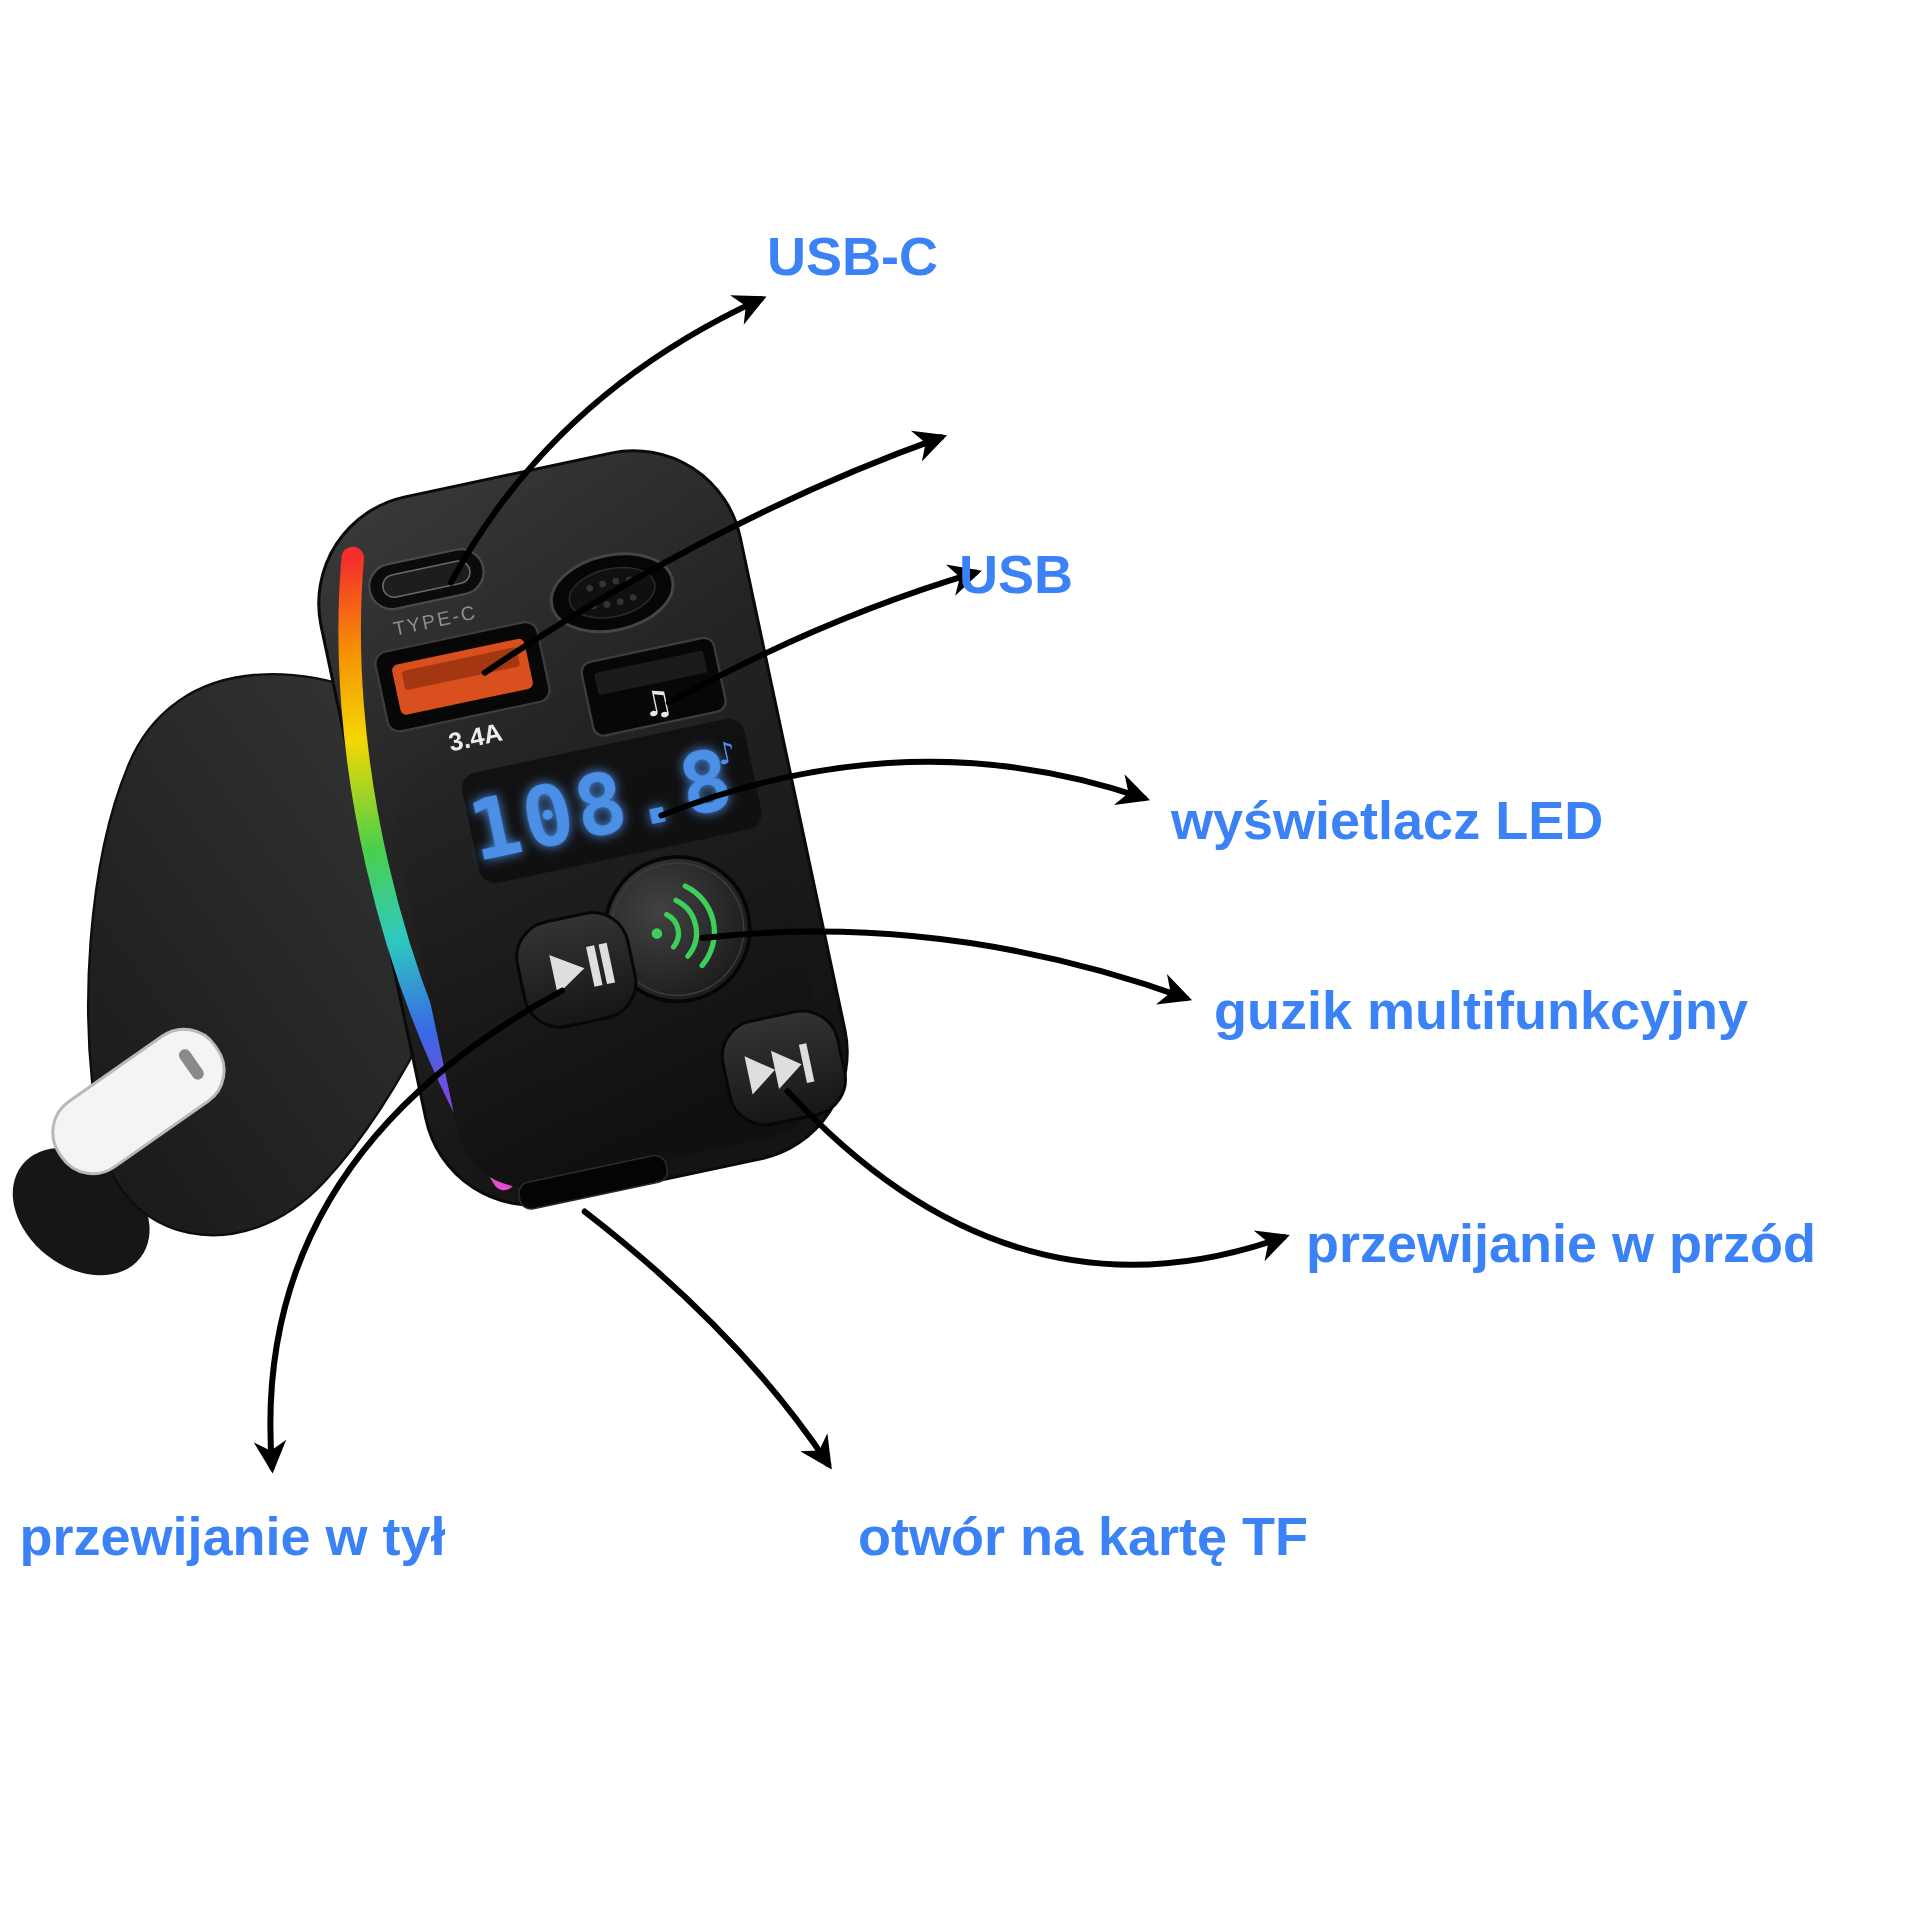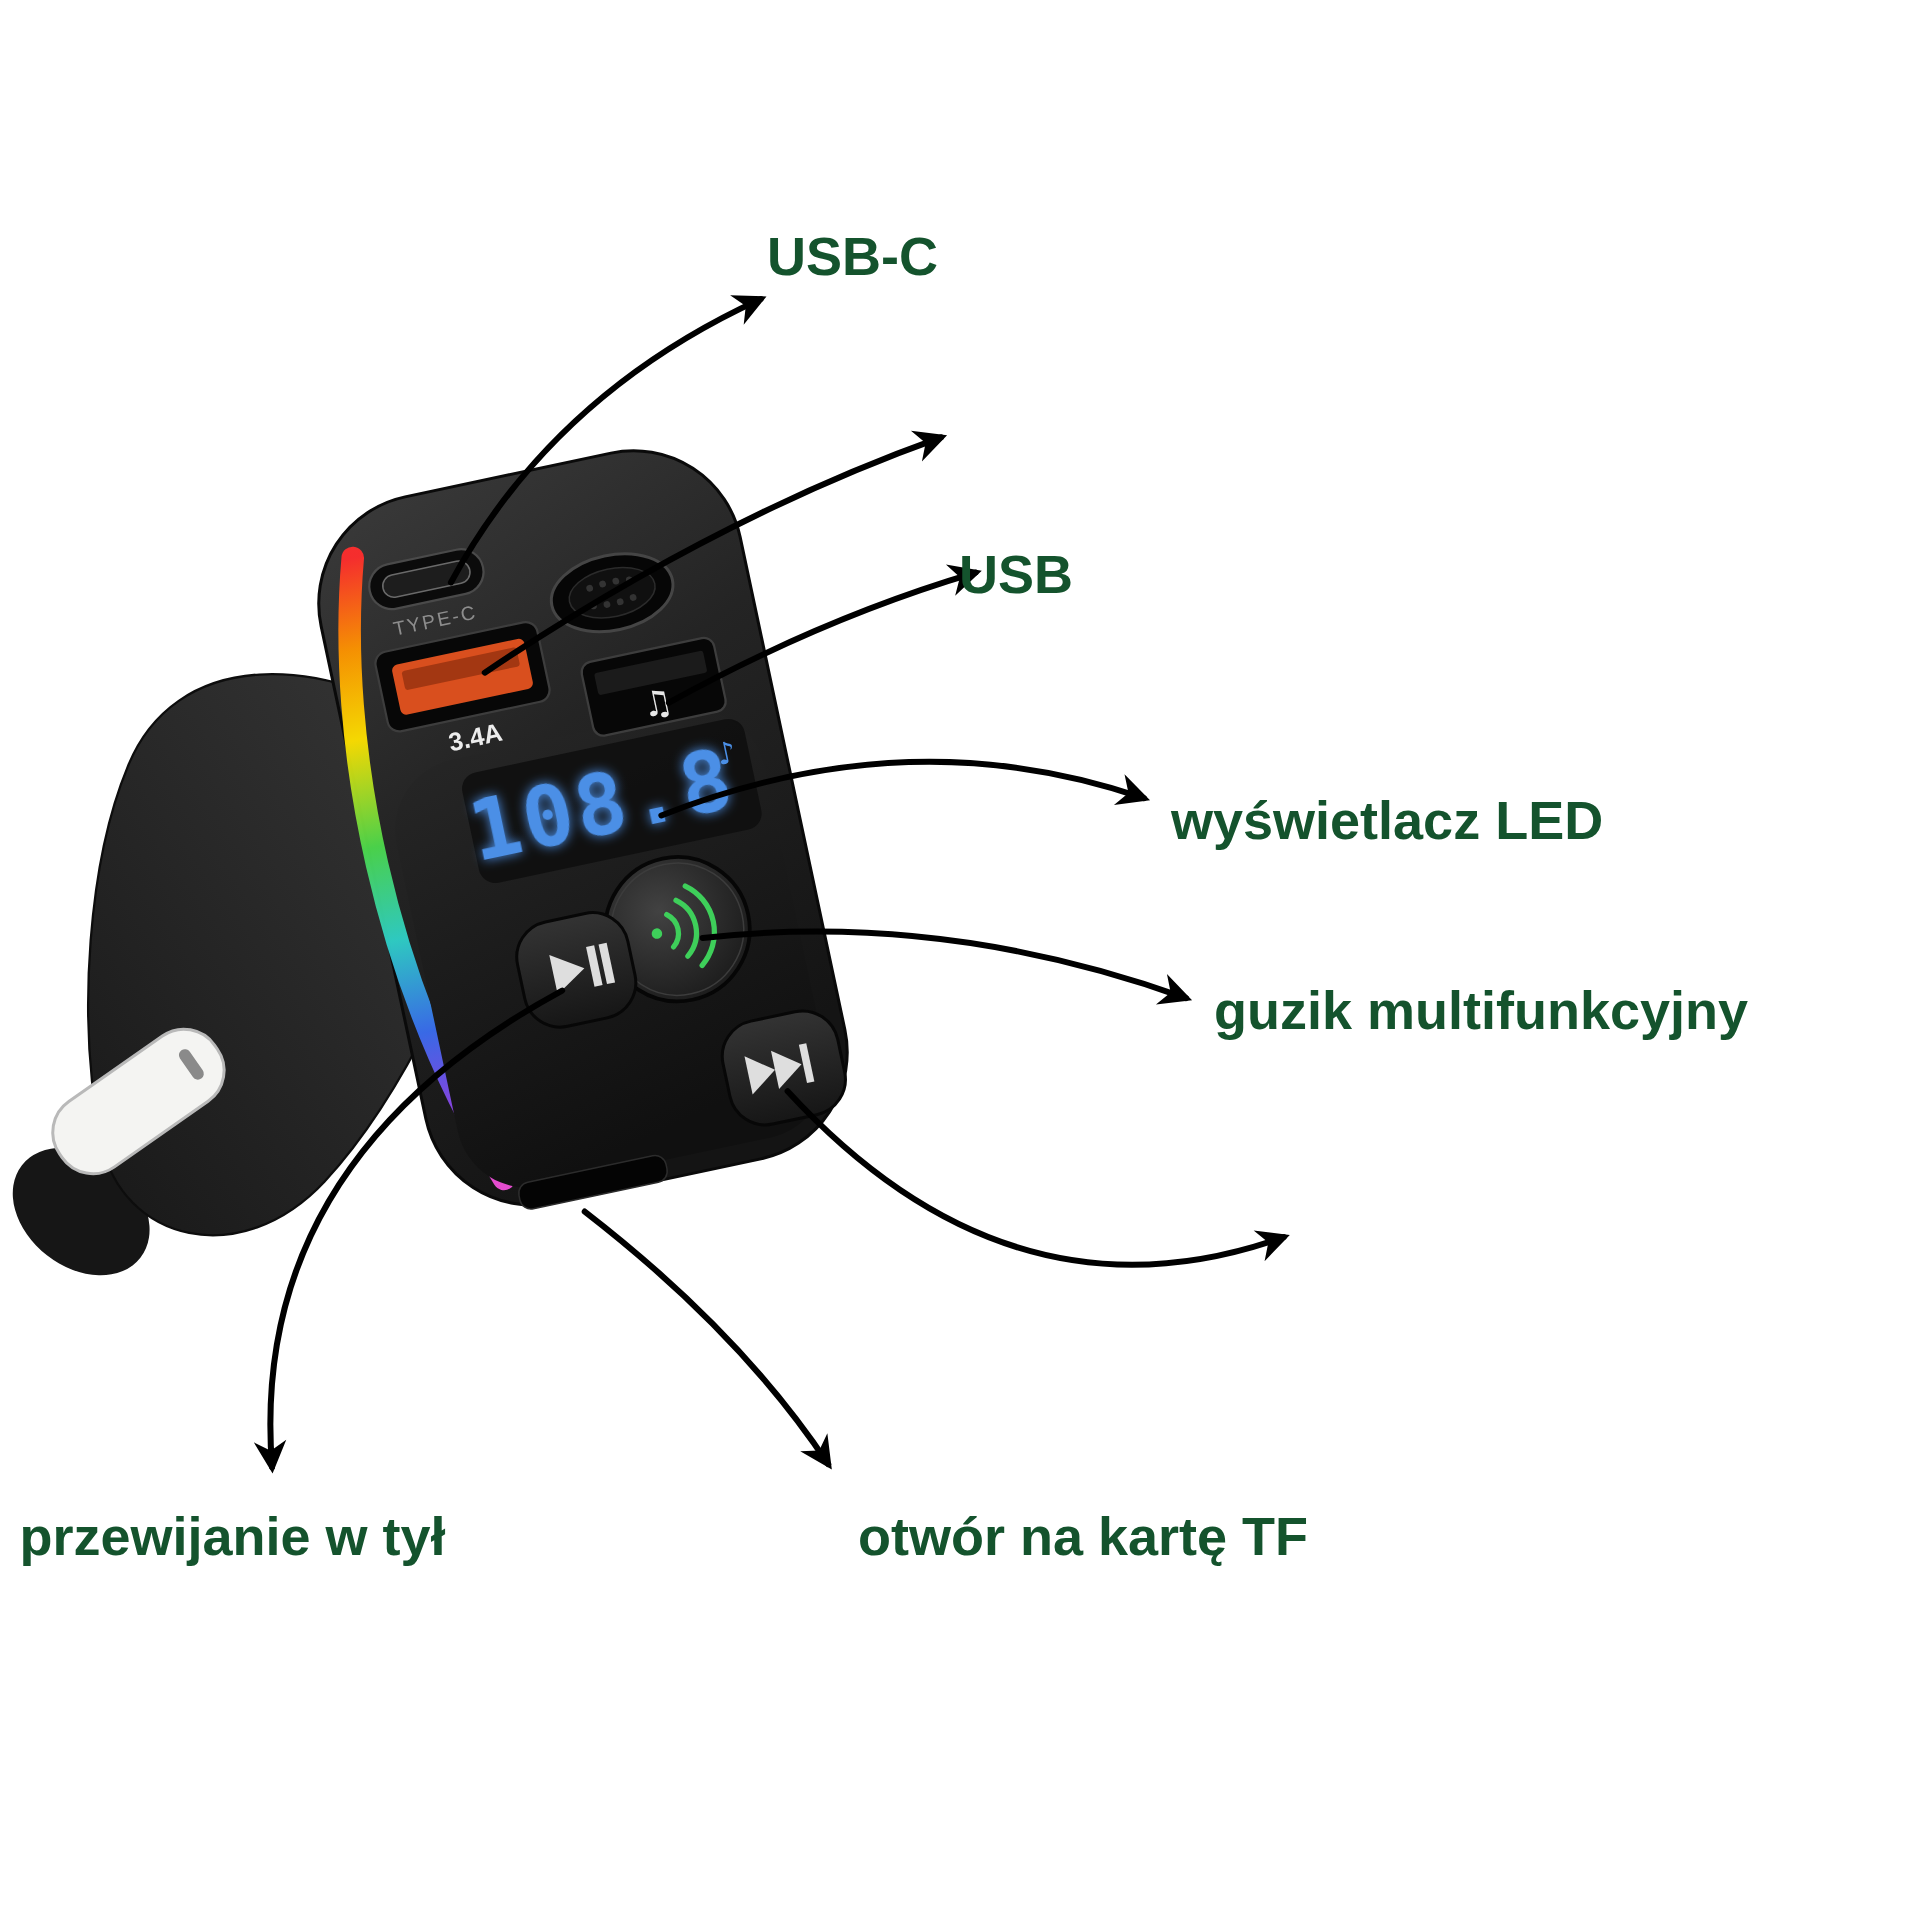--- a/index.html
+++ b/index.html
@@ -9,21 +9,21 @@
     height: 1924px;
     background: #ffffff;
     overflow: hidden;
     font-family: "Liberation Sans", sans-serif;
   }
   svg.scene { position: absolute; left: 0; top: 0; }
   .label {
     position: absolute;
     font-weight: 700;
     font-size: 54px;
-    color: #14532d;
+    color: #3b82f6;
     white-space: nowrap;
     font-family: "Liberation Sans", sans-serif;
   }
   .lbl-usb-c        { left: 767px; top: 225px; }
   .lbl-usb-charger  { left: 960px; top: 412px; }
   .lbl-usb          { left: 959px; top: 543px; }
   .lbl-led-display  { left: 1171px; top: 789px; text-align: right; }
   .lbl-multifunction{ left: 1206px; top: 979px; margin-left: 8px; }
   .lbl-forward      { left: 1306px; top: 1212px; }
   .lbl-rewind       { left: 19.5px;   top: 1505px; }
@@ -183,17 +183,18 @@
       <path d="M 1048 1452 Q 1345 1775 1708 1646" marker-end="url(#arrowhead)"></path>
       <path d="M 748 1318 Q 330 1545 362 1952" marker-end="url(#arrowhead)"></path>
       <path d="M 778 1612 Q 985 1772 1102 1948" marker-end="url(#arrowhead)"></path>
     </g>
   </svg>
 
   <div class="label lbl-usb-c">USB-C</div>
   <div class="label lbl-usb">USB</div>
   <div class="label lbl-led-display">wyświetlacz LED</div>
   <div class="label lbl-multifunction">guzik multifunkcyjny</div>
+  <div class="label lbl-forward">przewijanie w przód</div>
   <div class="label lbl-tf-slot">otwór na kartę TF</div>
   <div class="label lbl-rewind">przewijanie w tył</div>
 
 </div>
 
 
 </body></html>

